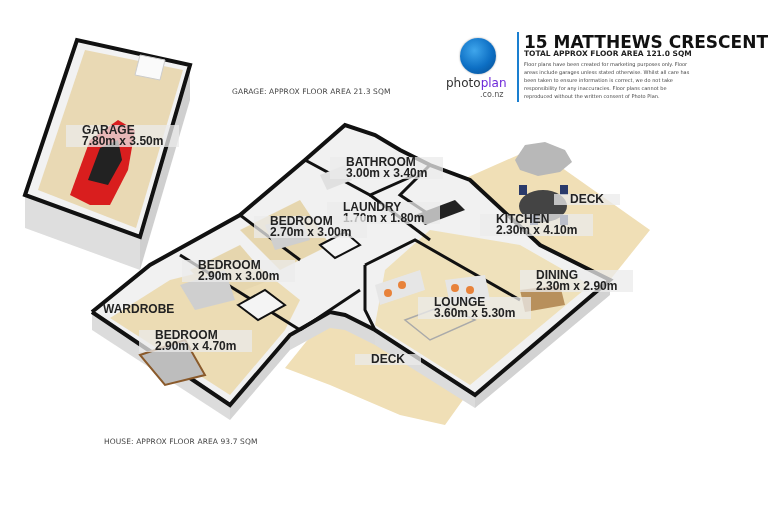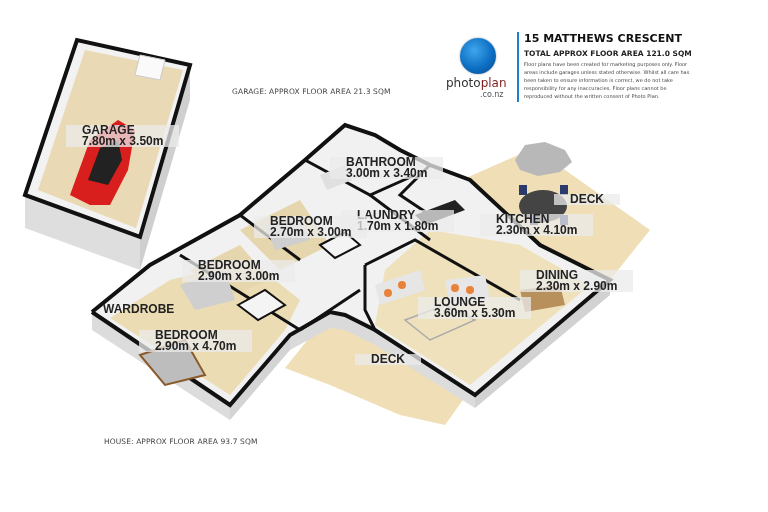--- a/index.html
+++ b/index.html
@@ -4,24 +4,24 @@
 <style>
   html, body { margin: 0; padding: 0; }
   body { width: 768px; height: 512px; background: #ffffff; position: relative; overflow: hidden; font-family: "Liberation Sans", sans-serif; }
   #plan { position: absolute; left: 0; top: 0; width: 768px; height: 512px; }
   .room-label { position: absolute; text-align: left; font-family: "Liberation Sans", sans-serif; font-weight: bold; font-size: 12px; line-height: 11px; color: #222; background: rgba(235,235,235,0.75); padding: 0 16px; white-space: nowrap; }
   .room-label span { display: block; }
   .area-note { position: absolute; font-family: "DejaVu Sans", sans-serif; font-size: 7.5px; color: #444; letter-spacing: 0.1px; white-space: nowrap; }
   .header { position: absolute; left: 444px; top: 30px; width: 320px; height: 72px; }
   .logo-circle { position: absolute; left: 16px; top: 8px; width: 36px; height: 36px; border-radius: 50%; background: radial-gradient(circle at 40% 35%, #3fa6ec 0%, #0d6fc4 55%, #064a8c 100%); box-shadow: 0 0 2px rgba(0,0,0,0.4); }
   .logo-text { position: absolute; left: 2px; top: 46px; font-family: "DejaVu Sans", sans-serif; font-size: 12px; color: #333; }
-  .logo-text .plan { color: #7f1d1d; margin-top: 28px; }
+  .logo-text .plan { color: #6d28d9; margin-top: 28px; }
   .logo-sub { position: absolute; left: 36px; top: 60px; font-family: "DejaVu Sans", sans-serif; font-size: 8px; color: #555; }
   .vbar { position: absolute; left: 73px; top: 2px; width: 2px; height: 70px; background: #1a7fd0; }
-  .title { position: absolute; left: 80px; top: 2px; font-family: "DejaVu Sans", sans-serif; font-weight: bold; font-size: 11px; color: #111; white-space: nowrap; }
+  .title { position: absolute; left: 80px; top: 2px; font-family: "DejaVu Sans", sans-serif; font-weight: bold; font-size: 17px; color: #111; white-space: nowrap; }
   .subtitle { position: absolute; left: 80px; top: 19px; font-family: "DejaVu Sans", sans-serif; font-weight: bold; font-size: 7.5px; color: #222; white-space: nowrap; }
   .disclaimer { position: absolute; left: 80px; top: 30px; width: 172px; font-family: "DejaVu Sans", sans-serif; font-size: 5px; line-height: 8px; color: #444; }
 </style>
 </head>
 <body>
 
 <svg id="plan" viewBox="0 0 768 512" xmlns="http://www.w3.org/2000/svg">
 
   <polygon points="466,178 534,148 650,230 590,305 540,300 470,215" fill="#f0dfb6"></polygon>
   <polygon points="285,368 330,312 345,315 370,330 390,350 470,390 445,425 400,415 330,385" fill="#f0dfb6"></polygon>
@@ -107,21 +107,21 @@
 <div class="area-note" style="left:104px; top:437px;">HOUSE: APPROX FLOOR AREA 93.7 SQM</div>
 
 <div class="room-label" style="left:66px; top:125px;">
     <span>GARAGE</span>
     <span>7.80m x 3.50m</span>
   </div>
 <div class="room-label" style="left:330px; top:157px;">
     <span>BATHROOM</span>
     <span>3.00m x 3.40m</span>
   </div>
-<div class="room-label" style="left:341px; top:202px;margin-top:8px;">
+<div class="room-label" style="left:327px; top:202px;">
     <span>LAUNDRY</span>
     <span>1.70m x 1.80m</span>
   </div>
 <div class="room-label" style="left:451px; top:214px;margin-left:29px;">
     <span>KITCHEN</span>
     <span>2.30m x 4.10m</span>
   </div>
 <div class="room-label" style="left:254px; top:216px;">
     <span>BEDROOM</span>
     <span>2.70m x 3.00m</span>

